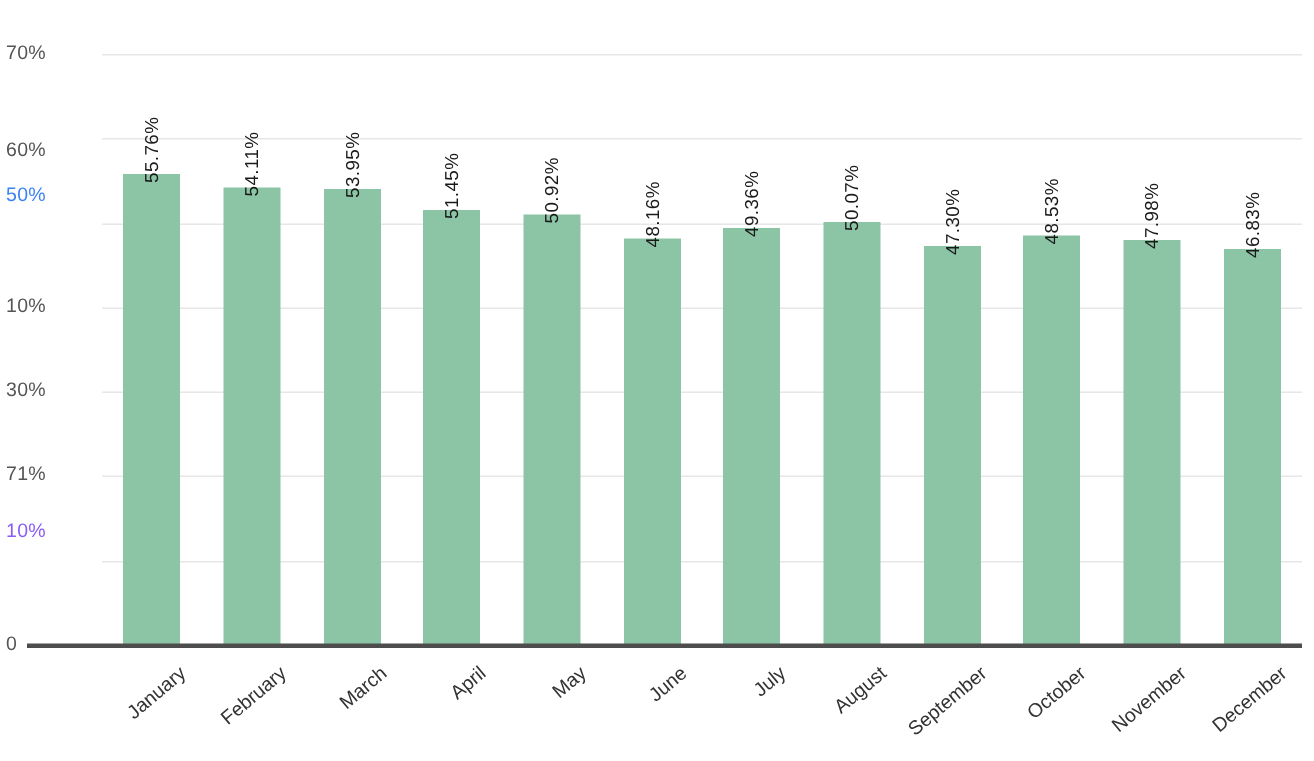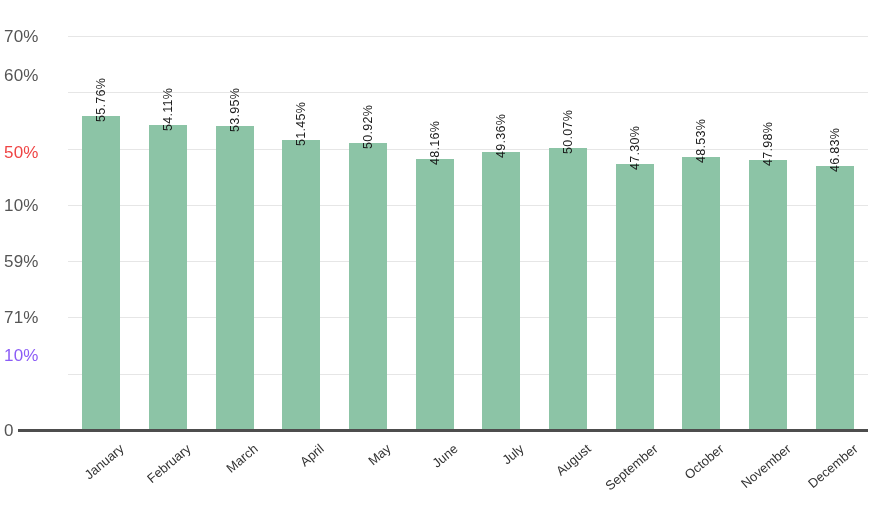--- a/index.html
+++ b/index.html
@@ -45,21 +45,21 @@
     height: 3px;
     background: #4d4d4d;
     top: 429px;
   }
 
   .y-tick-label {
     position: absolute;
     right: 812px;          
     width: 60px;
     text-align: left;
-    font-size: 17px;
+    font-size: 13px;
     color: #555555;
     letter-spacing: 0.2px;
     white-space: nowrap;
   }
 
   .bar {
     position: absolute;
     width: 38px;
     background: #8cc4a6;
   }
@@ -97,24 +97,24 @@
         <div class="gridline" style="top: 204.857px; background: rgb(230, 230, 230);"></div>
         <div class="gridline" style="top: 148.571px; background: rgb(230, 230, 230);"></div>
         <div class="gridline" style="top: 92.2857px; background: rgb(230, 230, 230);"></div>
         <div class="gridline" style="top: 36px; background: rgb(230, 230, 230);"></div>
       </div>
 
     <div id="ylabels">
         <div class="y-tick-label" style="top: 421px; color: rgb(85, 85, 85);">0</div>
         <div class="y-tick-label" style="top: 346px; color: #8b5cf6;">10%</div>
         <div class="y-tick-label" style="top: 308.429px; color: rgb(85, 85, 85);">71%</div>
-        <div class="y-tick-label" style="top: 252.143px; color: rgb(85, 85, 85);">59%</div>
+        <div class="y-tick-label" style="top: 252.143px; color: rgb(85, 85, 85);">30%</div>
         <div class="y-tick-label" style="top: 195.857px; color: rgb(85, 85, 85);">10%</div>
-        <div class="y-tick-label" style="top: 143px; color: #ef4444;">50%</div>
-        <div class="y-tick-label" style="top: 66px; color: rgb(85, 85, 85);">60%</div>
+        <div class="y-tick-label" style="top: 122px; color: #3b82f6;">50%</div>
+        <div class="y-tick-label" style="top: 92px; color: rgb(85, 85, 85);">60%</div>
         <div class="y-tick-label" style="top: 27px; color: rgb(85, 85, 85);">70%</div>
       </div>
 
     <div id="bars">
         <div class="bar" title="January 55.76%" style="left: 82px; top: 116.151px; height: 313.849px; background: rgb(140, 196, 166);"></div>
         <div class="bar-value" style="color: rgb(26, 26, 26); left: 108px; top: 108.151px;">55.76%</div>
         <div class="bar" title="February 54.11%" style="left: 149px; top: 125.438px; height: 304.562px; background: rgb(140, 196, 166);"></div>
         <div class="bar-value" style="color: rgb(26, 26, 26); left: 175px; top: 117.438px;">54.11%</div>
         <div class="bar" title="March 53.95%" style="left: 216px; top: 126.339px; height: 303.661px; background: rgb(140, 196, 166);"></div>
         <div class="bar-value" style="color: rgb(26, 26, 26); left: 242px; top: 118.339px;">53.95%</div>

